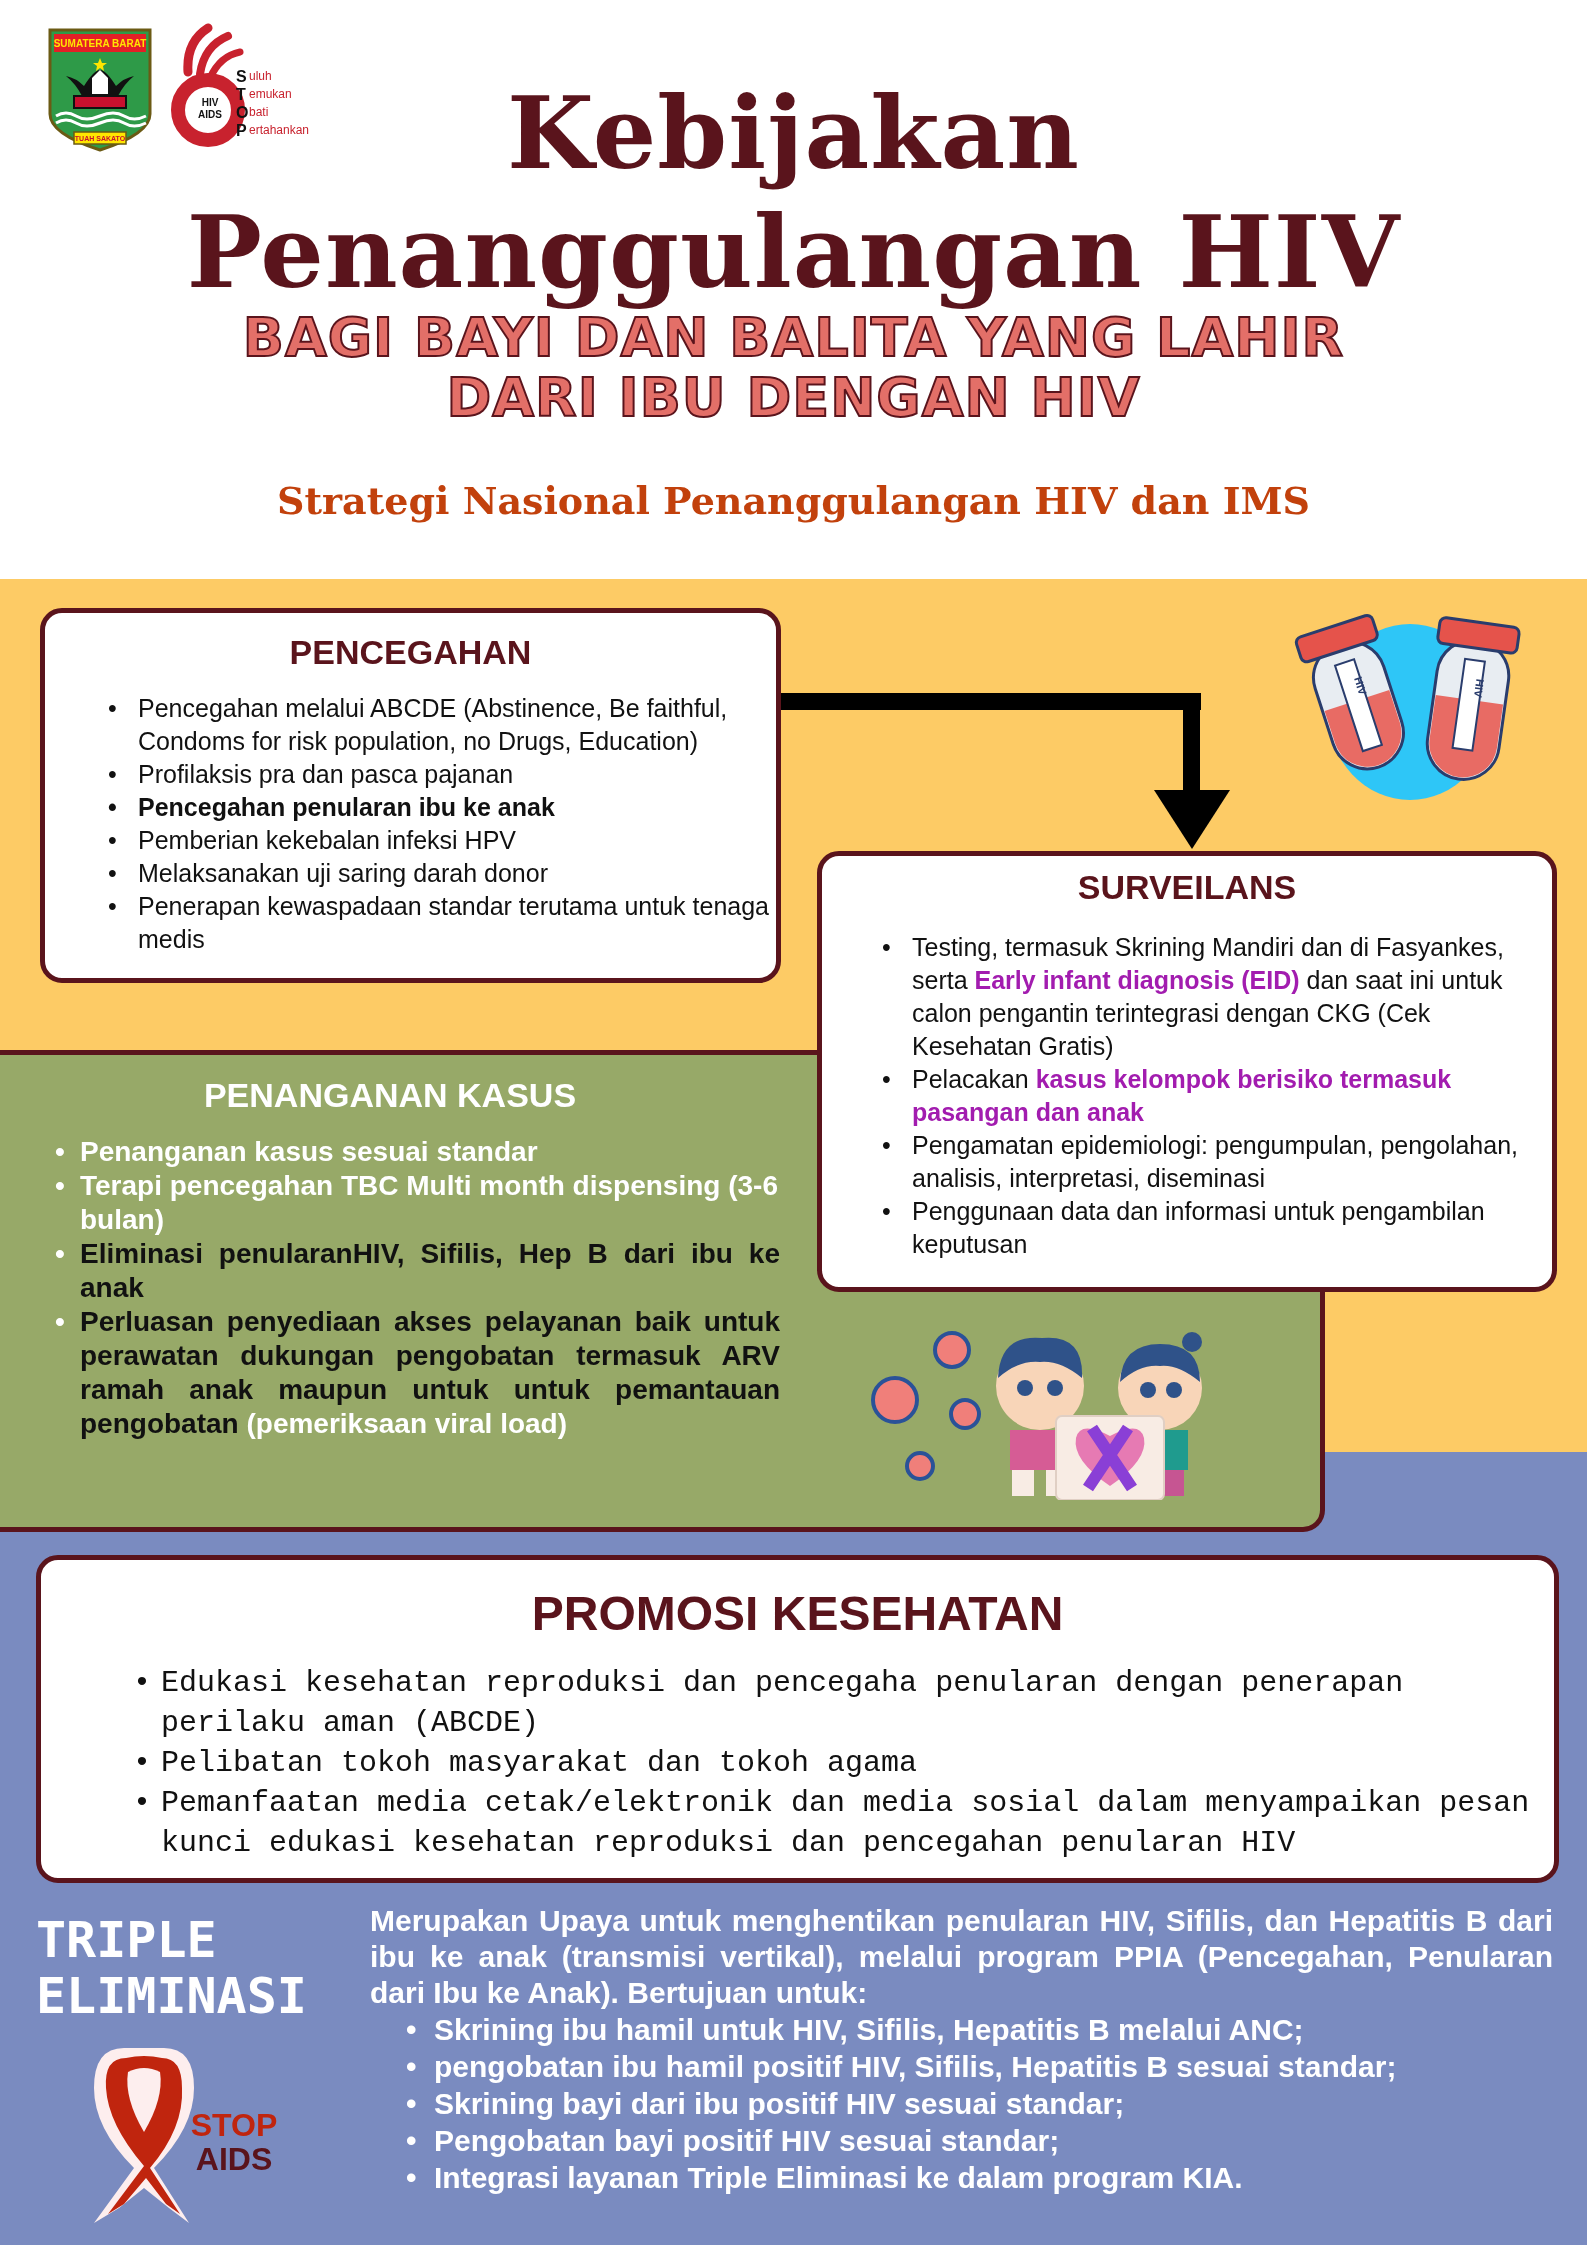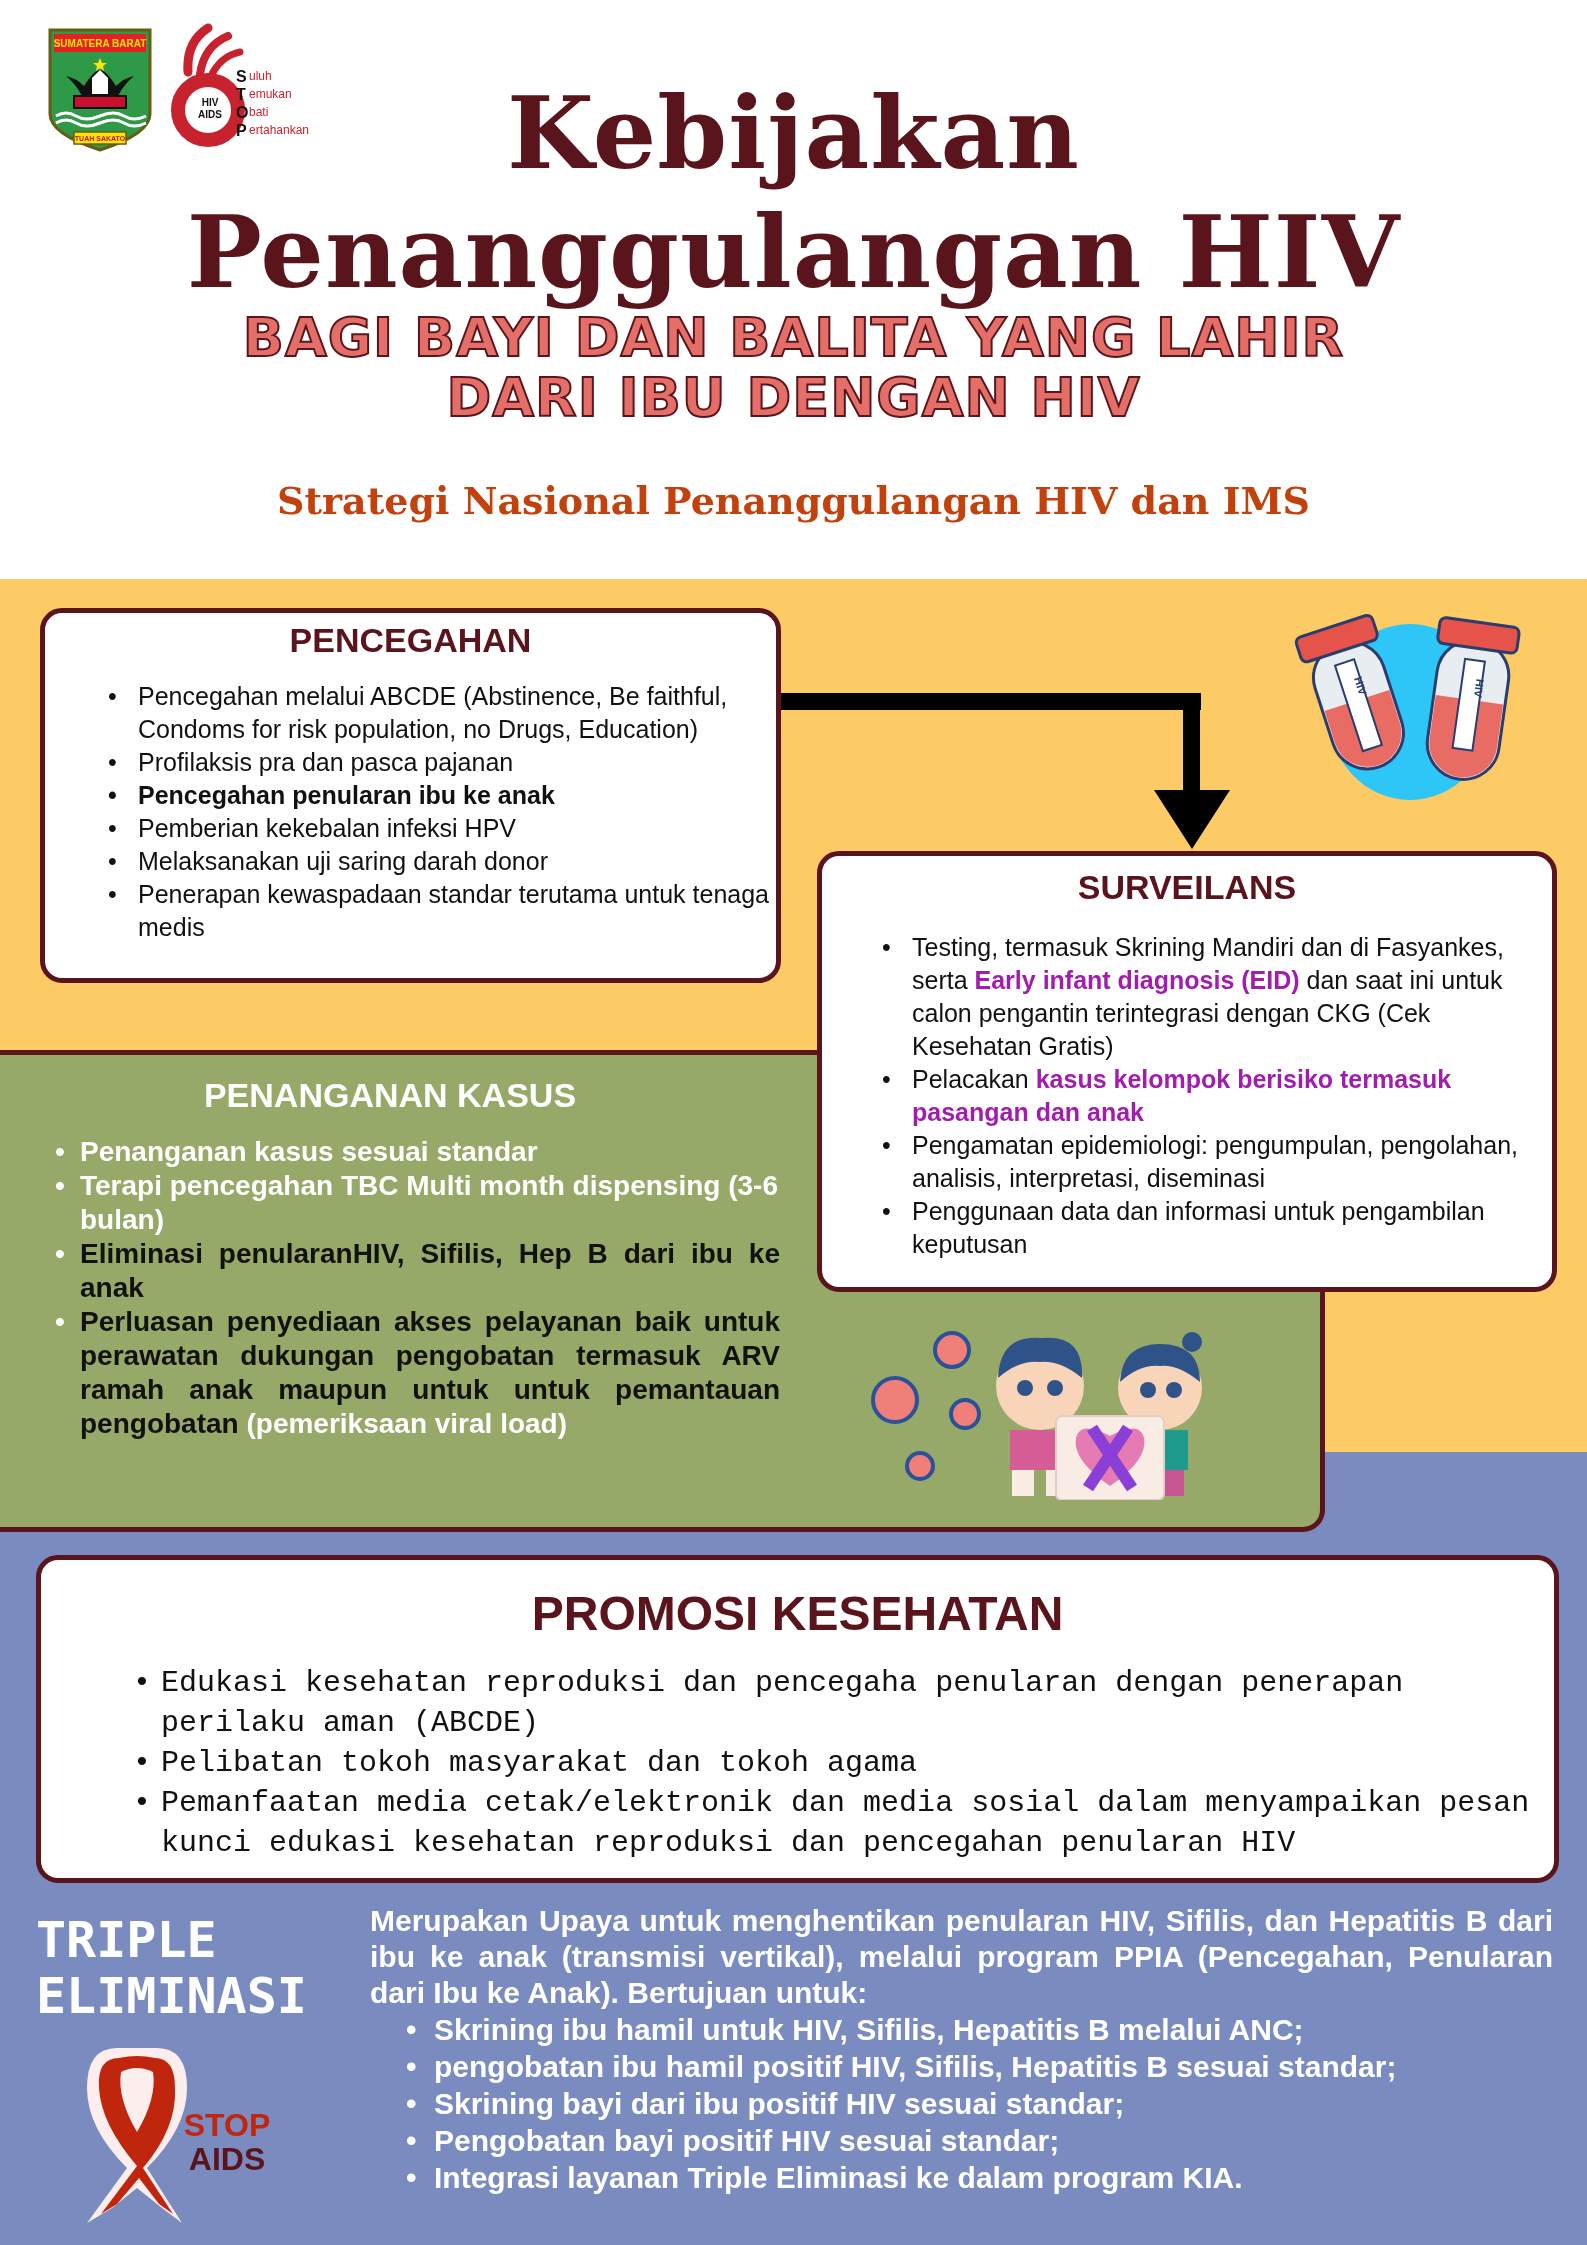--- a/index.html
+++ b/index.html
@@ -28,21 +28,21 @@
 
   
   .card { background: #ffffff; border: 5px solid #5a141c; border-radius: 22px; }
   .card h2 { text-align: center; color: #5a141c; font-family: "Liberation Sans", sans-serif; font-weight: bold; font-size: 34px; letter-spacing: 0; }
   .card ul { list-style: none; }
   .card li { position: relative; color: #111; }
   .card li::before { content: "\2022"; position: absolute; left: -30px; color: #111; }
   .hl { color: #a21caf; font-weight: bold; }
 
   .card-pencegahan { left: 40px; top: 608px; width: 741px; height: 375px; }
-  .card-pencegahan h2 { margin-top: 8px; }
+  .card-pencegahan h2 { margin-top: 20px; }
   .card-pencegahan ul { margin: 20px 0 0 93px; font-size: 25px; line-height: 33px; }
 
   .card-surveilans { left: 817px; top: 851px; width: 740px; height: 441px; }
   .card-surveilans h2 { margin-top: 12px; }
   .card-surveilans ul { margin: 24px 0 0 90px; font-size: 25px; line-height: 33px; padding-right: 20px; }
 
   
   .arrow-h { left: 781px; top: 693px; width: 420px; height: 17px; background: #000; }
   .arrow-v { left: 1183px; top: 693px; width: 17px; height: 112px; background: #000; }
   .arrow-head { left: 1154px; top: 790px; width: 0; height: 0; border-left: 38px solid transparent; border-right: 38px solid transparent; border-top: 59px solid #000; }
@@ -62,21 +62,21 @@
   .card-promosi ul { margin: 22px 0 13px 120px; font-family: Liberation Mono, monospace; font-size: 30px; line-height: 40px; }
   .card-promosi li::before { left: -28px; }
 
   
   .triple-title { left: 36px; top: 1912px; width: 320px; color: #fff; font-family: "DejaVu Sans Mono", monospace; font-weight: bold; font-size: 50px; line-height: 56px; }
   .triple-desc { left: 370px; top: 1903px; width: 1183px; color: #fff; font-weight: bold; font-size: 30px; line-height: 36px; text-align: justify; }
   .triple-list { left: 434px; top: 2011px; width: 1120px; color: #fff; font-weight: bold; font-size: 30px; line-height: 37px; list-style: none; }
   .triple-list li { position: relative; }
   .triple-list li::before { content: "\2022"; position: absolute; left: -28px; }
 
-  .ribbon { left: 57px; top: 2028px; width: 220px; height: 200px; }
+  .ribbon { left: 64px; top: 2028px; width: 220px; height: 200px; }
 </style>
 </head>
 <body>
 
 <div class="abs bg-yellow"></div>
 <div class="abs bg-blue"></div>
 
 <div class="abs logo-sumbar">
   <svg width="108" height="128" viewBox="0 0 108 128">
     <path d="M4 4 H104 V88 Q104 108 54 124 Q4 108 4 88 Z" fill="#2e9a48" stroke="#6b5a14" stroke-width="3"></path>

